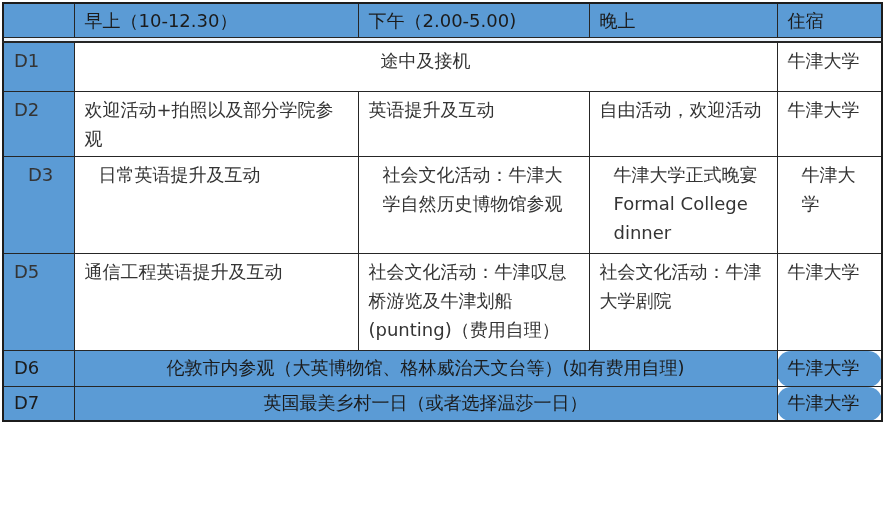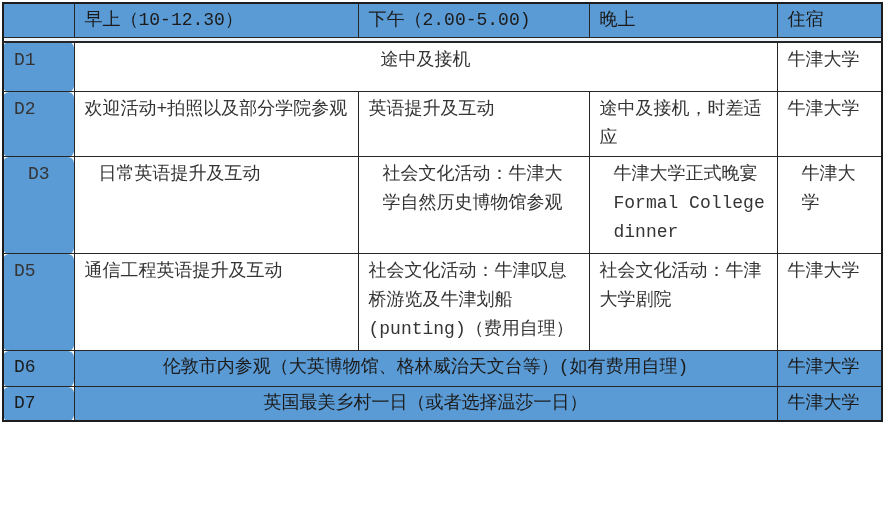--- a/index.html
+++ b/index.html
@@ -7,21 +7,20 @@
     padding: 0;
     background: #ffffff;
     font-family: "DejaVu Sans", "Liberation Sans", sans-serif;
   }
   .wrap {
     width: 883px;
     height: 513px;
     box-sizing: border-box;
     padding: 2px 1px 3px 2px;
     overflow: hidden;
-    font-family: Liberation Mono, monospace;
   }
   table.schedule {
     border-collapse: collapse;
     table-layout: fixed;
     width: 879px;
     border: 2px solid #1c1c1c;
   }
   table.schedule td {
     border: 1px solid #262626;
     box-sizing: border-box;
@@ -56,31 +55,30 @@
     border-left: none;
     border-right: none;
     border-top: 1px solid #3a6ea8;
     border-bottom: 2px solid #262626;
   }
   td.day {
     background: #5b9bd5;
     color: #1f3050;
     padding-top: 5px;
     font-weight: 500;
-    border-radius: 6px;
   }
   td.merged-center {
     text-align: center;
     vertical-align: middle;
   }
   tr.blue-row td {
     background: #5b9bd5;
     color: #1b1b1b;
   }
-  td.lodging { vertical-align: top; }
+  td.lodging { vertical-align: top; border-radius: 14px; }
 
   tr.r1 td { height: 50px; }
   tr.r2 td { height: 60px; margin-top: 34px; }
   tr.r3 td { height: 97px; padding-left: 24px; }
   tr.r4 td { height: 96px; }
   tr.r5 td { height: 97px; }
   tr.r6 td { height: 36px; line-height: 27px; }
   tr.r7 td { height: 34px; line-height: 26px; }
 </style>
 </head>
@@ -112,21 +110,21 @@
     <tr class="r1">
       <td class="day">D1</td>
       <td class="merged-center" colspan="3">途中及接机</td>
       <td class="lodging">牛津大学</td>
     </tr>
 
     <tr class="r2">
       <td class="day">D2</td>
       <td>欢迎活动+拍照以及部分学院参观</td>
       <td>英语提升及互动</td>
-      <td>途中及接机，时差适应</td>
+      <td>自由活动，欢迎活动</td>
       <td class="lodging">牛津大学</td>
     </tr>
 
     <tr class="r3">
       <td class="day">D3</td>
       <td>日常英语提升及互动</td>
       <td>社会文化活动：牛津大学自然历史博物馆参观</td>
       <td>牛津大学正式晚宴 Formal College dinner</td>
       <td class="lodging">牛津大学</td>
     </tr>

